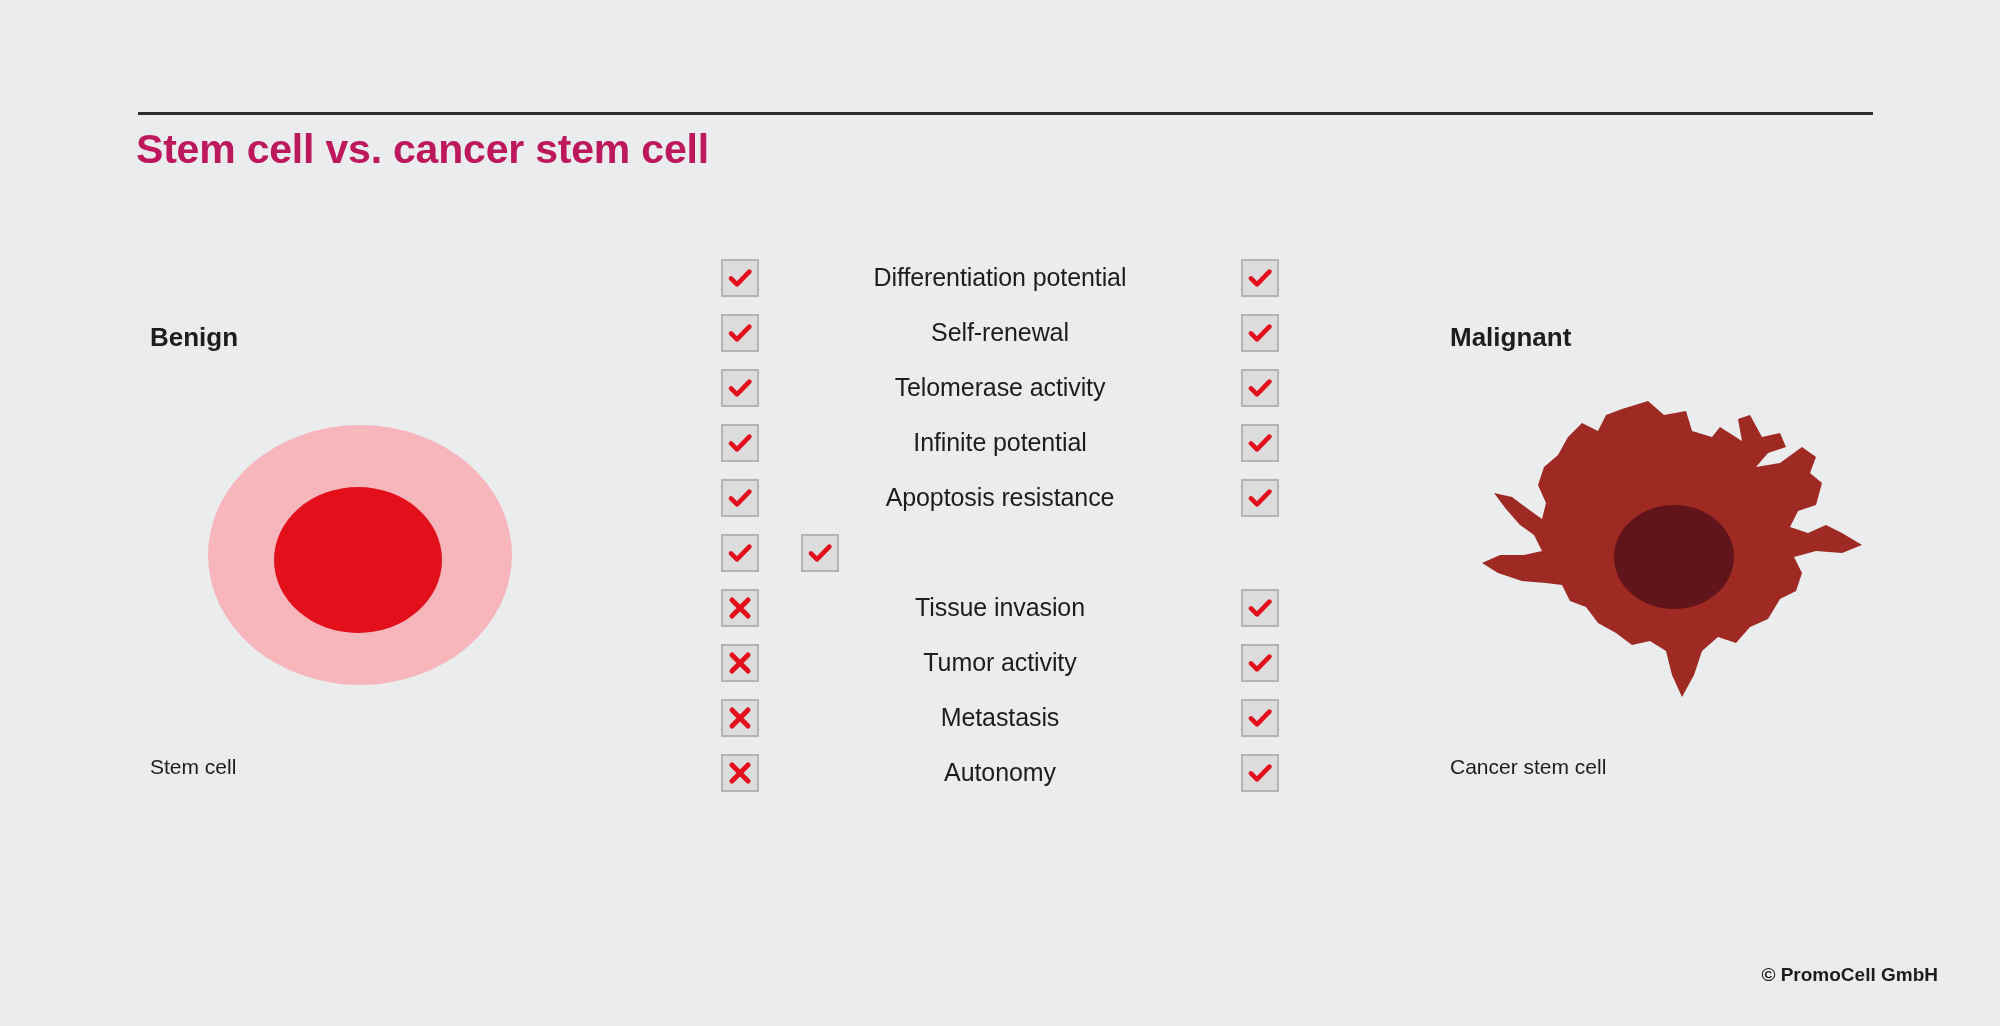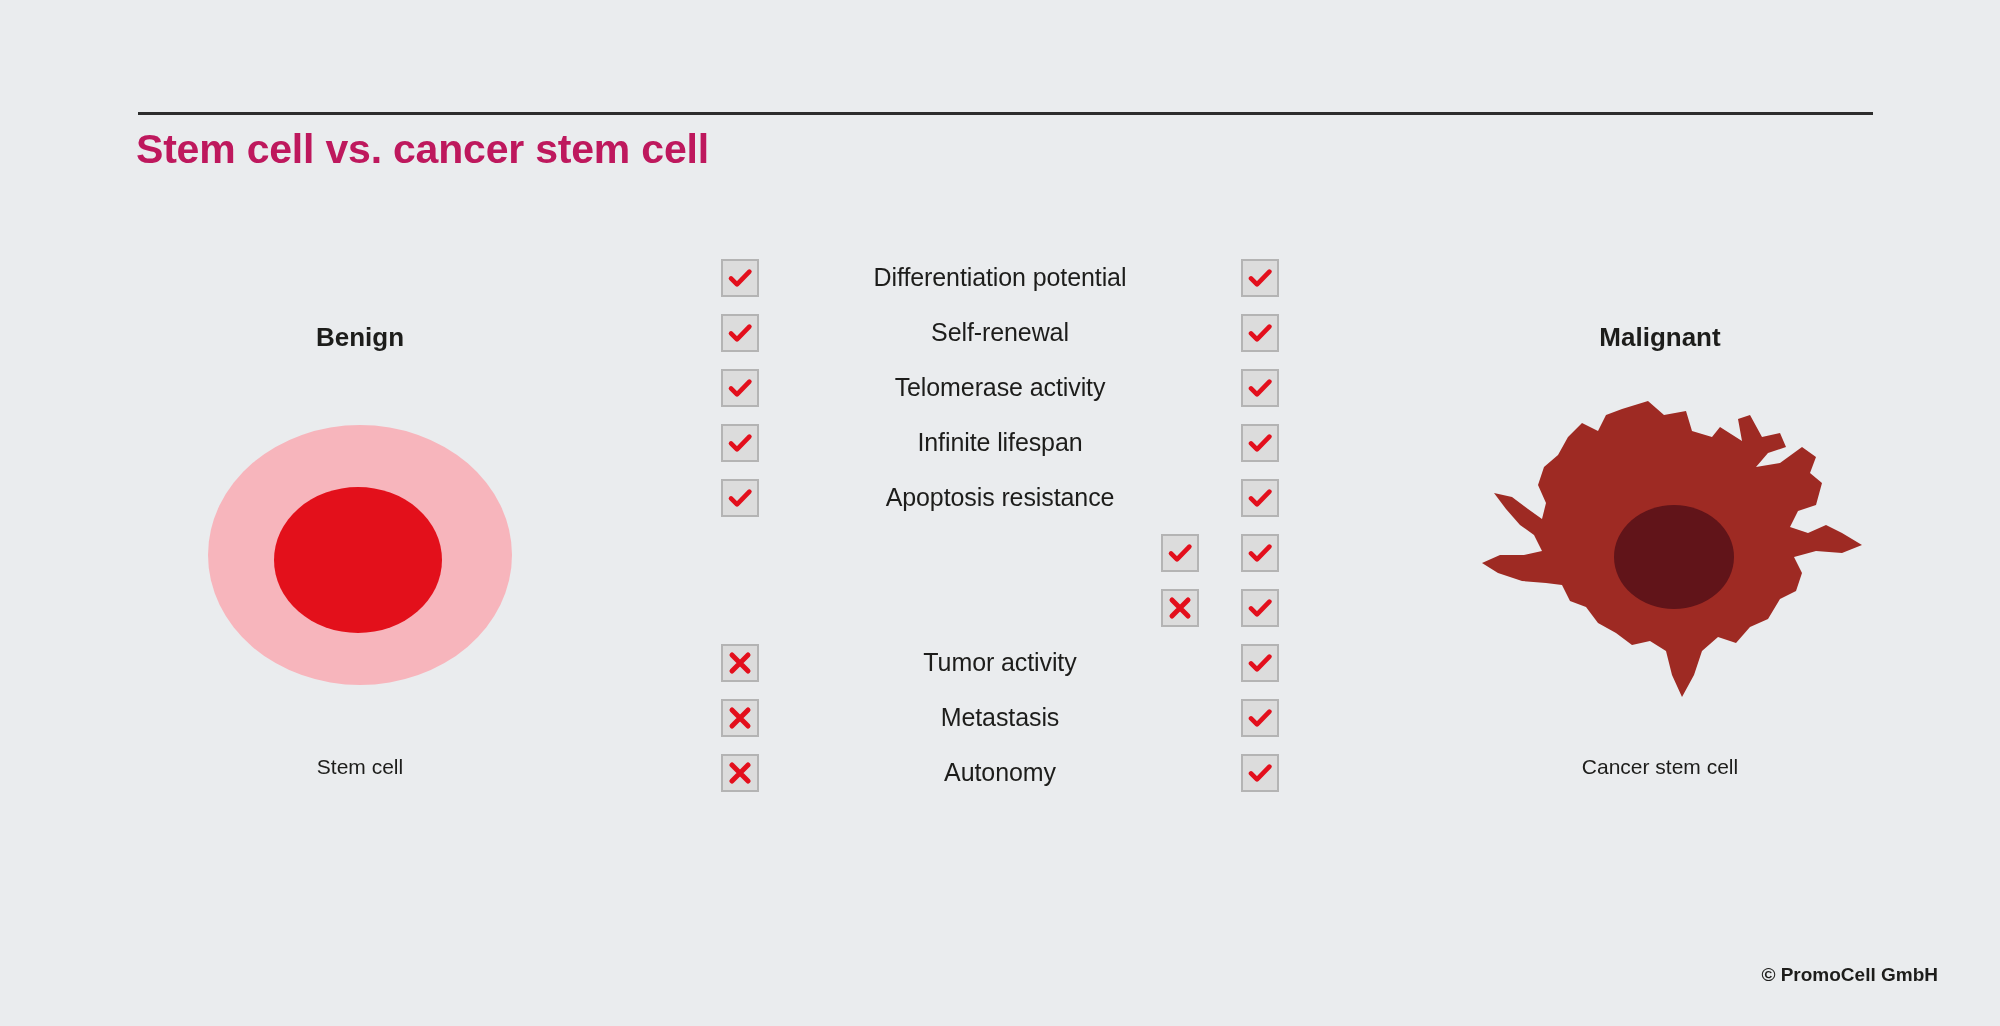--- a/index.html
+++ b/index.html
@@ -33,21 +33,21 @@
     font-size: 41px;
     font-weight: 700;
     letter-spacing: -0.2px;
     color: #be185d;
     white-space: nowrap;
   }
 
   
   .panel {
     position: absolute;
-    text-align: center;
+    text-align: left;
   }
   .panel-left  { left: 150px;  top: 320px; width: 420px; }
   .panel-right { left: 1450px; top: 320px; width: 420px; }
 
   .panel-heading {
     font-size: 26px;
     font-weight: 700;
     color: #1d1d1b;
     letter-spacing: 0px;
     margin: 0;
@@ -76,21 +76,20 @@
   .compare {
     position: absolute;
     left: 700px;
     top: 250px;
     width: 600px;
   }
   .compare-row {
     display: flex;
     align-items: center;
     height: 55px;
-    justify-content: flex-end;
   }
   .cell-mark {
     width: 80px;
     display: flex;
     align-items: center;
     justify-content: center;
     flex: 0 0 80px;
   }
   .cell-label {
     flex: 1 1 auto;
@@ -221,21 +220,21 @@
       </div>
     </div>
     <div class="compare-row">
       <div class="cell-mark">
         <div class="checkbox">
           <svg width="26" height="26" viewBox="0 0 26 26">
             <path fill="none" stroke-linecap="round" stroke-linejoin="round" stroke="#e30f1c" stroke-width="4.6" d="M4 13.4 L10 19.4 L22.4 6.6"></path>
           </svg>
         </div>
       </div>
-      <div class="cell-label">Infinite lifespan</div>
+      <div class="cell-label">Infinite potential</div>
       <div class="cell-mark">
         <div class="checkbox">
           <svg width="26" height="26" viewBox="0 0 26 26">
             <path fill="none" stroke-linecap="round" stroke-linejoin="round" stroke="#e30f1c" stroke-width="4.6" d="M4 13.4 L10 19.4 L22.4 6.6"></path>
           </svg>
         </div>
       </div>
     </div>
     <div class="compare-row">
       <div class="cell-mark">
@@ -271,20 +270,21 @@
       </div>
     </div>
     <div class="compare-row">
       <div class="cell-mark">
         <div class="checkbox">
           <svg width="26" height="26" viewBox="0 0 26 26">
             <path fill="none" stroke-linecap="round" stroke-linejoin="round" stroke="#e30f1c" stroke-width="5" d="M5 5 L21 21 M21 5 L5 21"></path>
           </svg>
         </div>
       </div>
+      <div class="cell-label">Tissue invasion</div>
       <div class="cell-mark">
         <div class="checkbox">
           <svg width="26" height="26" viewBox="0 0 26 26">
             <path fill="none" stroke-linecap="round" stroke-linejoin="round" stroke="#e30f1c" stroke-width="4.6" d="M4 13.4 L10 19.4 L22.4 6.6"></path>
           </svg>
         </div>
       </div>
     </div>
     <div class="compare-row">
       <div class="cell-mark">

